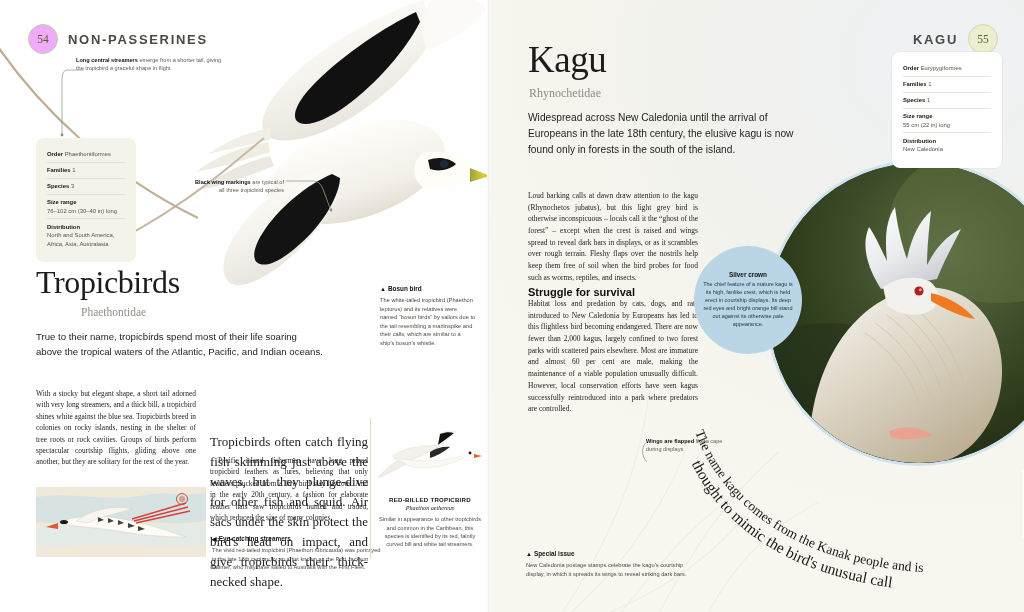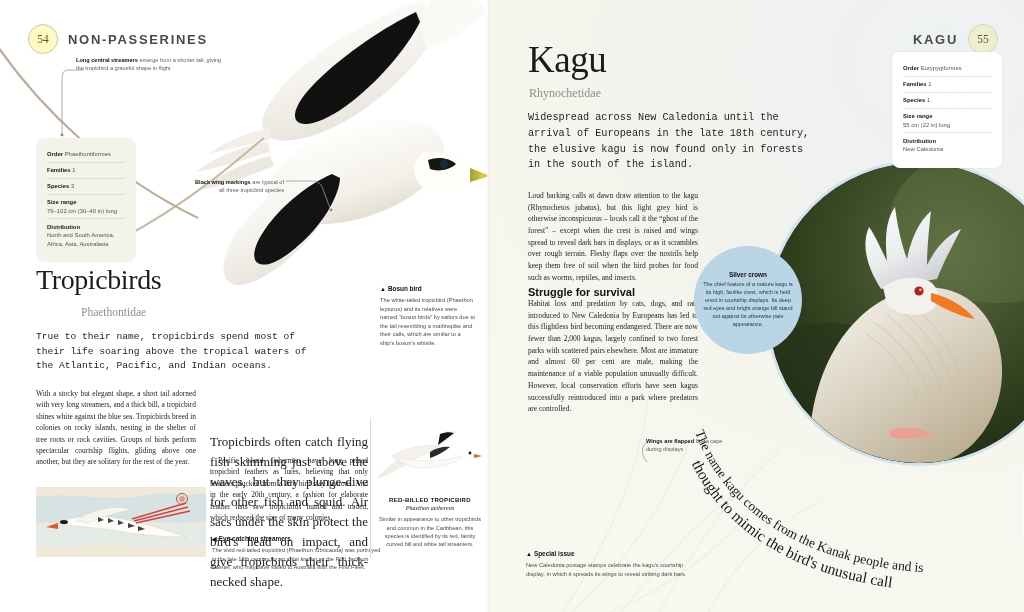--- a/index.html
+++ b/index.html
@@ -17,28 +17,28 @@
     background:linear-gradient(to right,#ffffff 0%,#f0efe9 40%,#e9e8e0 55%,#f6f5ef 100%);}
 
   
   .watermark{position:absolute;left:0;bottom:-40px;width:420px;height:420px;opacity:.5;pointer-events:none;}
 
   
   .folio{position:absolute;display:flex;align-items:center;gap:10px;}
   .folio-left{left:28px;top:24px;}
   .folio-right{right:26px;top:24px;flex-direction:row;}
   .folio-badge{width:28px;height:28px;border-radius:50%;
-    background:#fef9c3;border:1px solid #c9cc9a;
+    background:#f0abfc;border:1px solid #c9cc9a;
     display:flex;align-items:center;justify-content:center;
     font-family:"Liberation Serif",serif;font-size:11.5px;color:#5d6024;}
   .folio-badge.right{background:#eceecf;border-color:#d5d7ae;}
   .folio-text{font-size:13px;letter-spacing:1.7px;color:#4a4a44;font-weight:600;}
   .h1{font-family:"Liberation Serif",serif;font-weight:400;color:#1c1c1c;}
   .sub{font-family:"Liberation Serif",serif;color:#8e8e88;}
-  .intro{font-family:Liberation Mono, monospace;color:#1e1e1e;}
+  .intro{font-family:Liberation Sans, sans-serif;color:#1e1e1e;}
   .body{font-family:Liberation Serif, serif;color:#222;}
 
   
   .infobox{position:absolute;border-radius:8px;padding:9px 11px 11px 11px;box-sizing:border-box;}
   .infobox.left{background:#f3f3ea;width:100px;left:36px;top:138px;}
   .infobox.right{background:#ffffff;width:110px;right:22px;top:52px;box-shadow:0 0 0 1px rgba(0,0,0,.03);}
   .ibrow{font-size:5.9px;line-height:1.45;color:#3a3a35;padding:3.2px 0;border-bottom:1px solid #e0e0d4;}
   .ibrow:last-child{border-bottom:none;}
   .ibrow b{color:#17170f;font-weight:700;}
   .ibrow .val{color:#55554e;}
@@ -174,21 +174,21 @@
     </div>
 
     <div class="callout" style="left:192px;top:178px;width:92px;text-align:right;">
       <b>Black wing markings</b><span> are typical of all three tropicbird species</span>
     </div>
     <svg class="leader" style="left:286px;top:176px;width:50px;height:40px;" viewBox="0 0 50 40">
       <path d="M0 5 L26 5 C34 5 36 10 38 16 L44 32" stroke="#9a9a93" stroke-width=".8" fill="none"></path>
       <circle cx="45" cy="34" r="1.4" fill="#8a8a83"></circle>
     </svg>
 
-    <div class="h1" style="position:absolute;left:36px;top:264px;font-size:28px;letter-spacing:-.4px;">Tropicbirds</div>
+    <div class="h1" style="position:absolute;left:36px;top:264px;font-size:32px;letter-spacing:-.4px;">Tropicbirds</div>
     <div class="sub" style="position:absolute;left:37px;top:306px;font-size:11.5px;margin-left:44px;">Phaethontidae</div>
     <div class="intro" style="position:absolute;left:36px;top:330px;width:288px;font-size:9.6px;line-height:1.52;">True to their name, tropicbirds spend most of their life soaring above the tropical waters of the Atlantic, Pacific, and Indian oceans.</div>
 
     <div class="body" style="position:absolute;left:36px;top:388px;width:160px;font-size:7.4px;line-height:1.54;text-align:justify;">With a stocky but elegant shape, a short tail adorned with very long streamers, and a thick bill, a tropicbird shines white against the blue sea. Tropicbirds breed in colonies on rocky islands, nesting in the shelter of tree roots or rock cavities. Groups of birds perform spectacular courtship flights, gliding above one another, but they are solitary for the rest of the year.</div>
     <div class="body" style="position:absolute;left:210px;top:388px;width:158px;font-size:13px;line-height:1.54;text-align:justify;margin-top:44px;">Tropicbirds often catch flying fish skimming just above the waves, but they plunge-dive for other fish and squid. Air sacs under the skin protect the bird's head on impact, and give tropicbirds their thick-necked shape.</div>
     <div class="body" style="position:absolute;left:210px;top:455px;width:158px;font-size:7.4px;line-height:1.54;text-align:justify;text-indent:8px;">Pacific island fishermen have long prized tropicbird feathers as lures, believing that only feathers plucked from a live bird stay lustrous. And in the early 20th century, a fashion for elaborate feather hats saw tropicbirds hunted and traded, which reduced the size of many colonies.</div>
 
     <div class="caption" style="left:380px;top:284px;width:96px;">
       <span class="chead">
         <span class="arrow">▲</span><span>Bosun bird</span>

